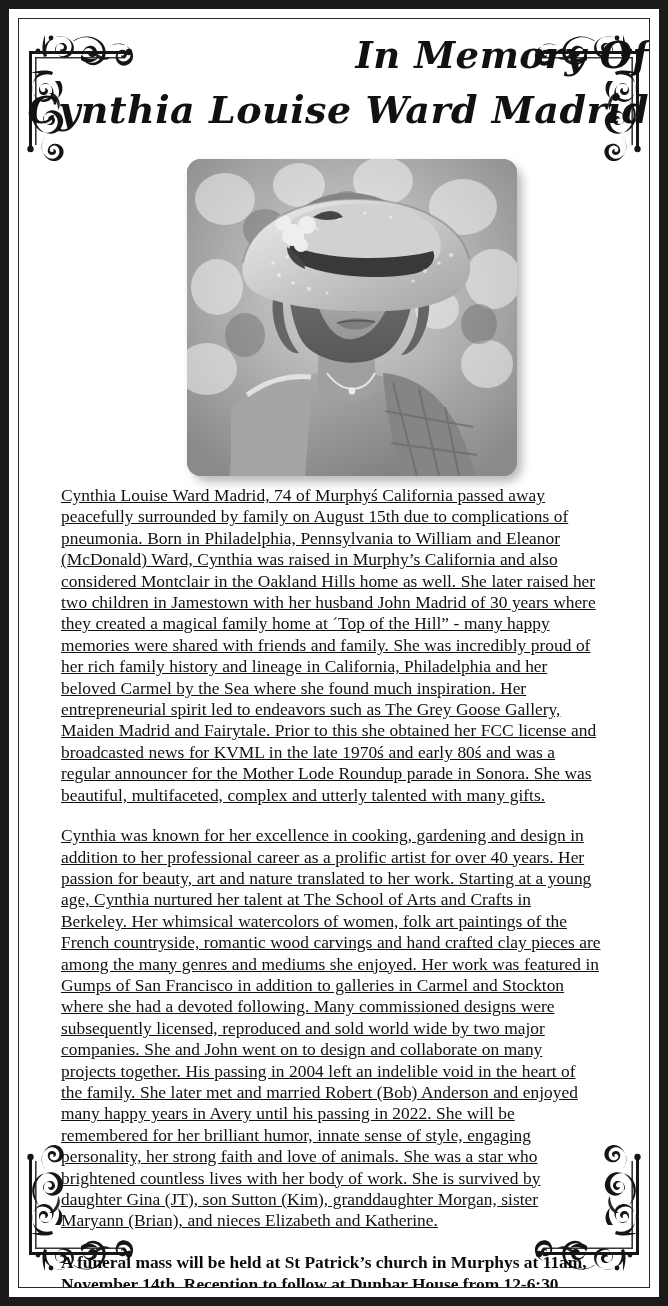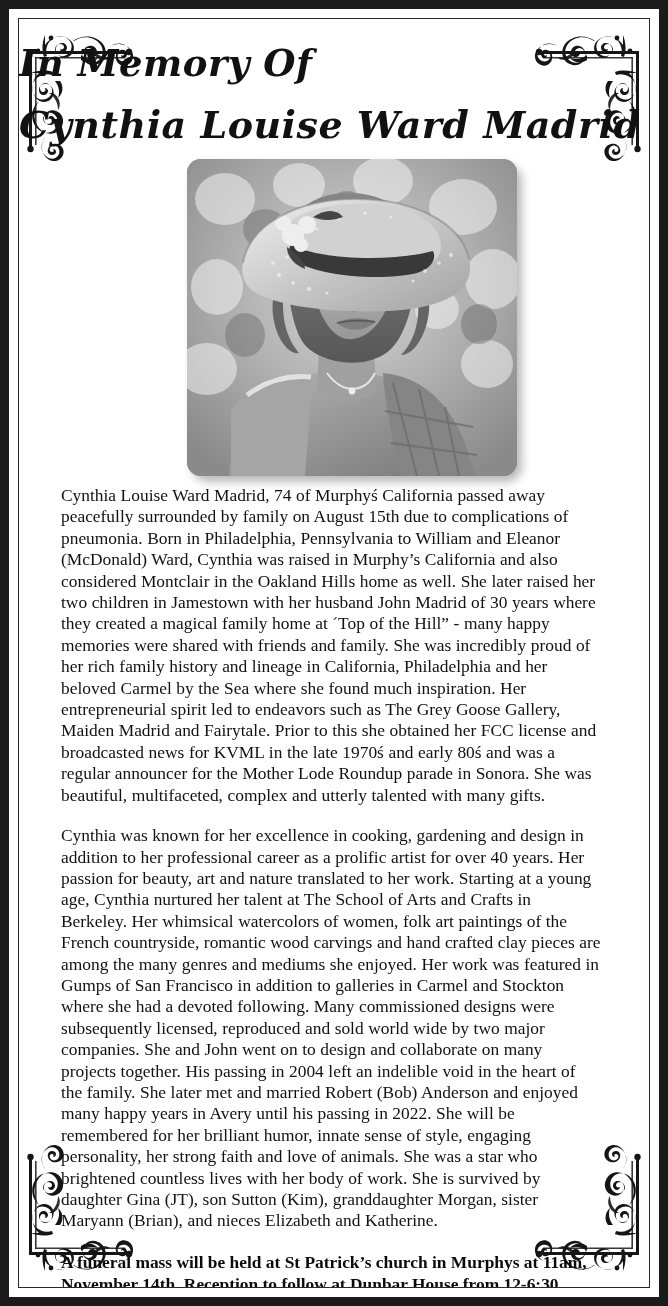--- a/index.html
+++ b/index.html
@@ -52,40 +52,40 @@
   .corner-tl { left: 2px;  top: 2px; }
   .corner-tr { right: 2px; top: 2px;  transform: scaleX(-1); }
   .corner-bl { left: 2px;  bottom: 2px; transform: scaleY(-1); }
   .corner-br { right: 2px; bottom: 2px; transform: scale(-1,-1); }
 
   
   .title-block {
     position: absolute;
     left: 0;
     right: 0;
-    top: 22px;
-    text-align: left;
+    top: 14px;
+    text-align: right;
   }
   .title-line-1,
   .title-line-2 {
     font-family: "DejaVu Serif", "Liberation Serif", serif;
     font-style: italic;
     font-weight: bold;
     color: #111111;
     letter-spacing: 0.5px;
     white-space: nowrap;
   }
   .title-line-1 {
     font-size: 37px;
     line-height: 44px;
   }
   .title-line-2 {
     font-size: 38px;
     line-height: 50px;
-    margin-top: 15px;
+    margin-top: 8px;
   }
 
   
   .portrait-wrap {
     position: absolute;
     left: 168px;
     top: 140px;
     width: 330px;
     height: 317px;
   }
@@ -119,20 +119,21 @@
     right: 30px;
     top: 466px;
   }
   .para {
     font-size: 17.4px;
     line-height: 21.4px;
     color: #111111;
     text-align: left;
     margin: 0 18px 19px 0;
     word-spacing: 0.2px;
+    text-decoration: underline;
   }
   .notice {
     font-size: 17.4px;
     line-height: 22px;
     font-weight: bold;
     color: #0b0b0b;
     margin: 0;
   }
 </style>
 </head>

